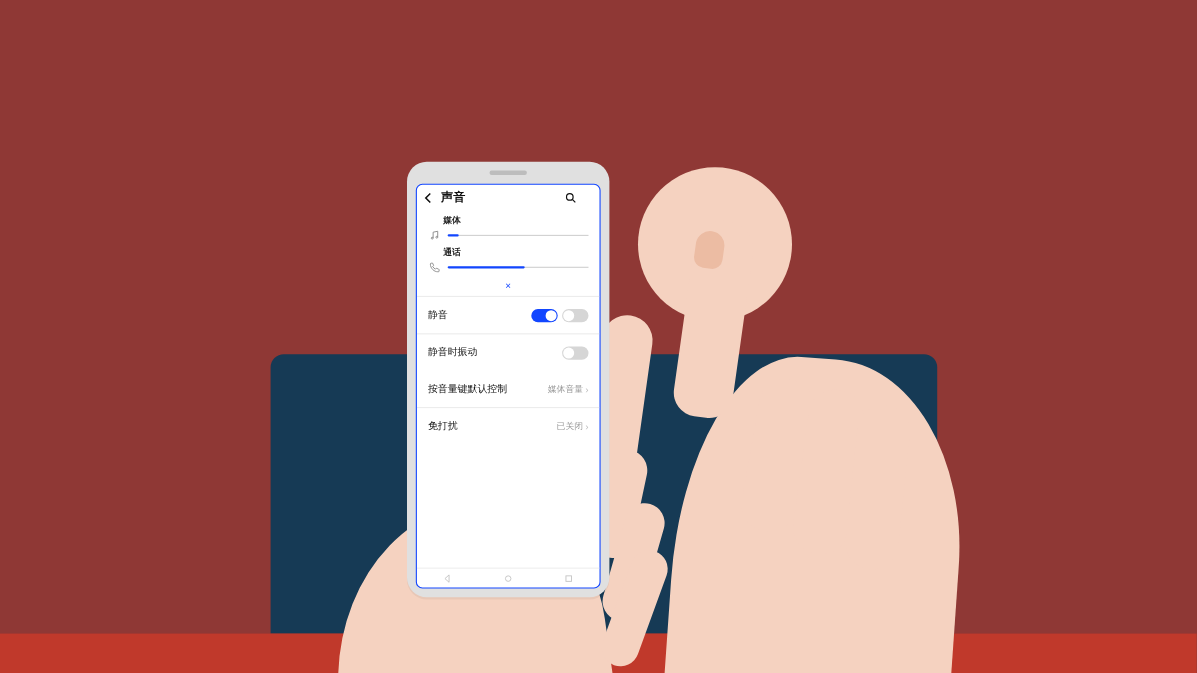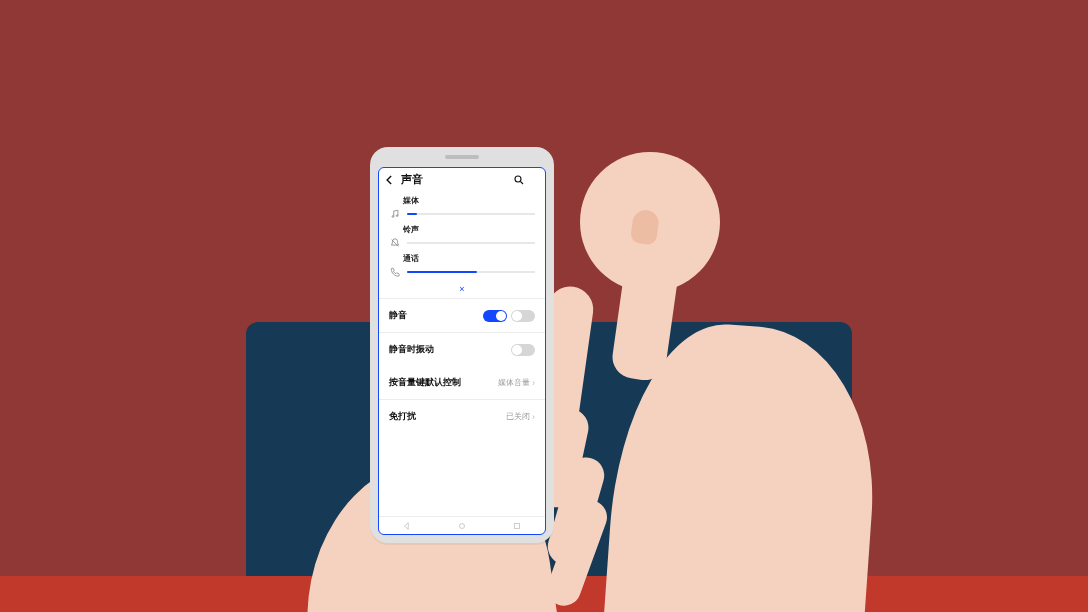--- a/index.html
+++ b/index.html
@@ -167,21 +167,21 @@
     color:#1246ff;
     font-size:9px;
     font-weight:300;
   }
   .hr { height:1px; background:#ececec; margin: 0 -10px; }
 
   .row {
     display:flex; align-items:center; justify-content:space-between;
     padding: 10px 0;
   }
-  .row-label { font-size: 9px; font-weight:700; color:#111; }
+  .row-label { font-size: 9px; font-weight:400; color:#111; }
   .row-sub  { font-size: 8px; color:#9a9a9a; display:flex; align-items:flex-end; gap:2px; }
 
   
   .toggle {
     position:relative;
     width: 24px; height: 12px;
     border-radius: 7px;
     background:#d6d6d6;
   }
   .toggle::after {
@@ -251,34 +251,20 @@
                 <circle cx="7" cy="18" r="2"></circle>
                 <circle cx="17" cy="16" r="2"></circle>
             </svg>
           </span>
           <div class="vs-track">
             <div class="vs-fill" style="width: 8%;"></div>
           </div>
         </div>
       </div>
 
-      <div class="vs">
-        <div class="vs-label">铃声</div>
-        <div class="vs-row">
-          <span class="vs-ico">
-            <svg width="10" height="10" viewBox="0 0 24 24" fill="none" stroke="#888" stroke-width="2">
-              <path d="M18 8a6 6 0 10-12 0c0 7-3 9-3 9h18s-3-2-3-9"></path>
-                <path d="M4 4l16 16"></path>
-            </svg>
-          </span>
-          <div class="vs-track">
-            <div class="vs-fill" style="width: 0%;"></div>
-          </div>
-        </div>
-      </div>
 
 
       <div class="vs">
         <div class="vs-label">通话</div>
         <div class="vs-row">
           <span class="vs-ico">
             <svg width="10" height="10" viewBox="0 0 24 24" fill="none" stroke="#888" stroke-width="2">
               <path d="M22 17v3a2 2 0 01-2 2c-9 0-17-8-17-17a2 2 0 012-2h3l2 5-2 2a14 14 0 006 6l2-2 5 2z"></path>
             </svg>
           </span>

